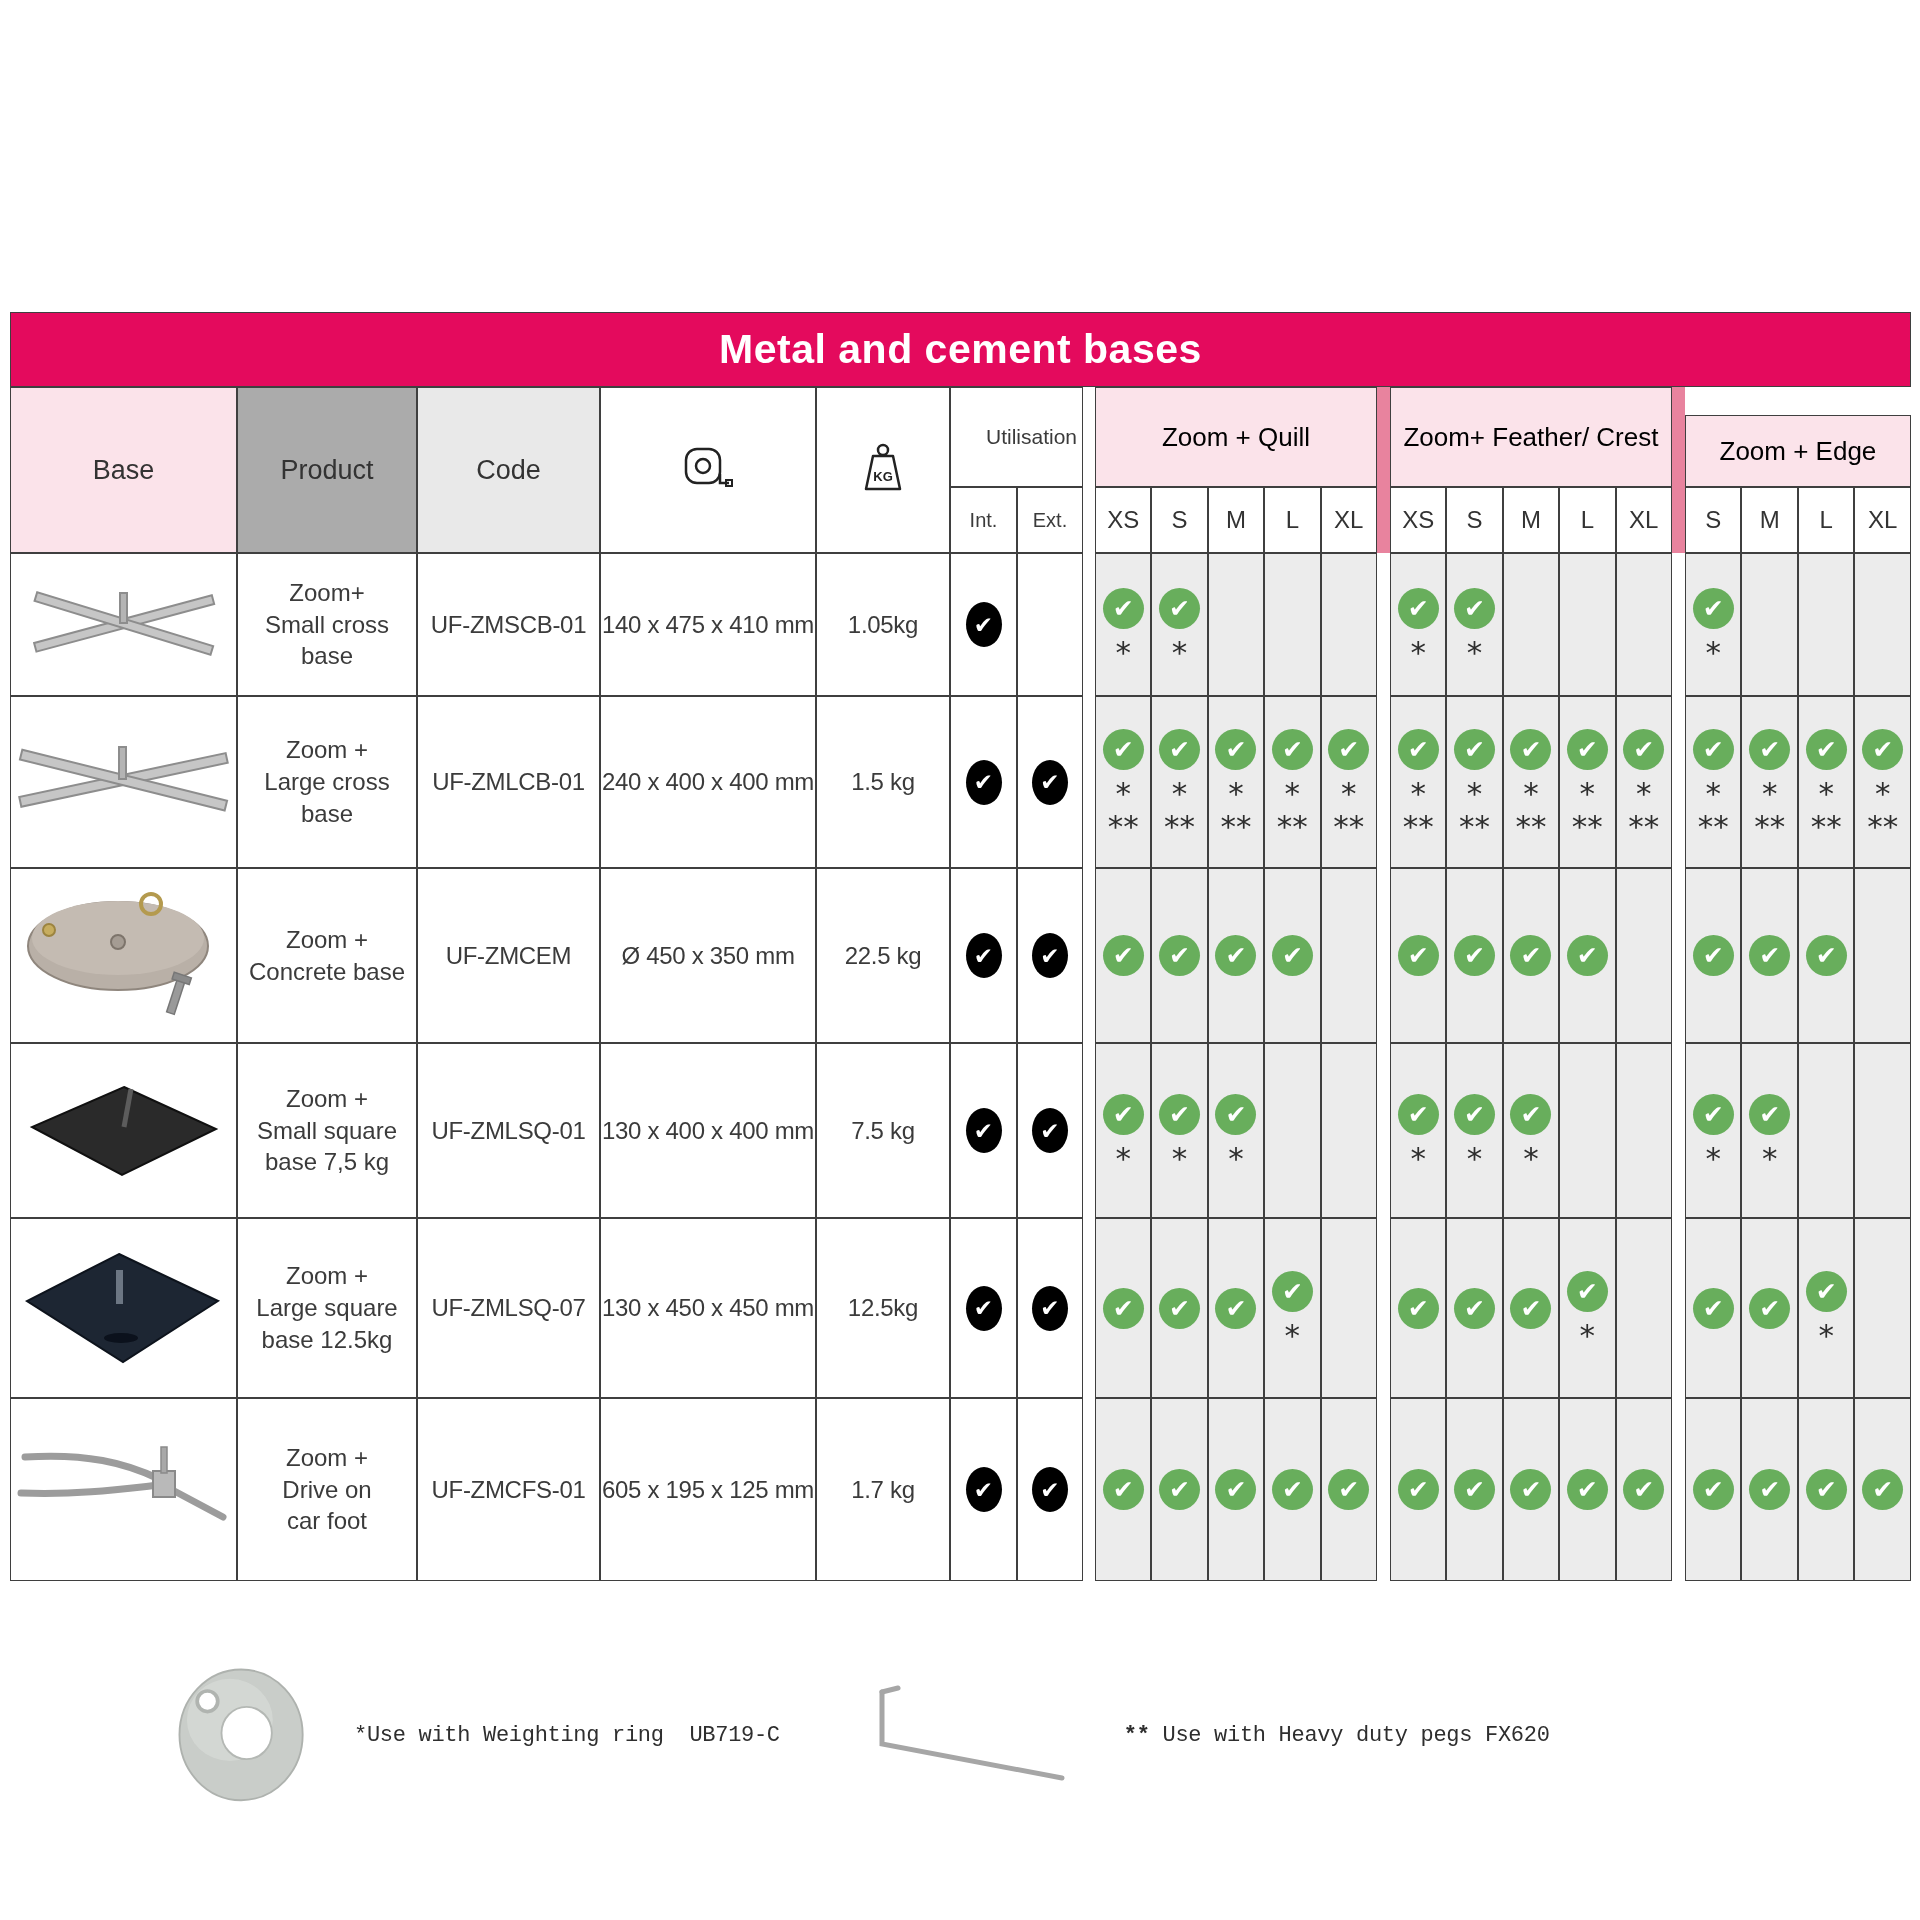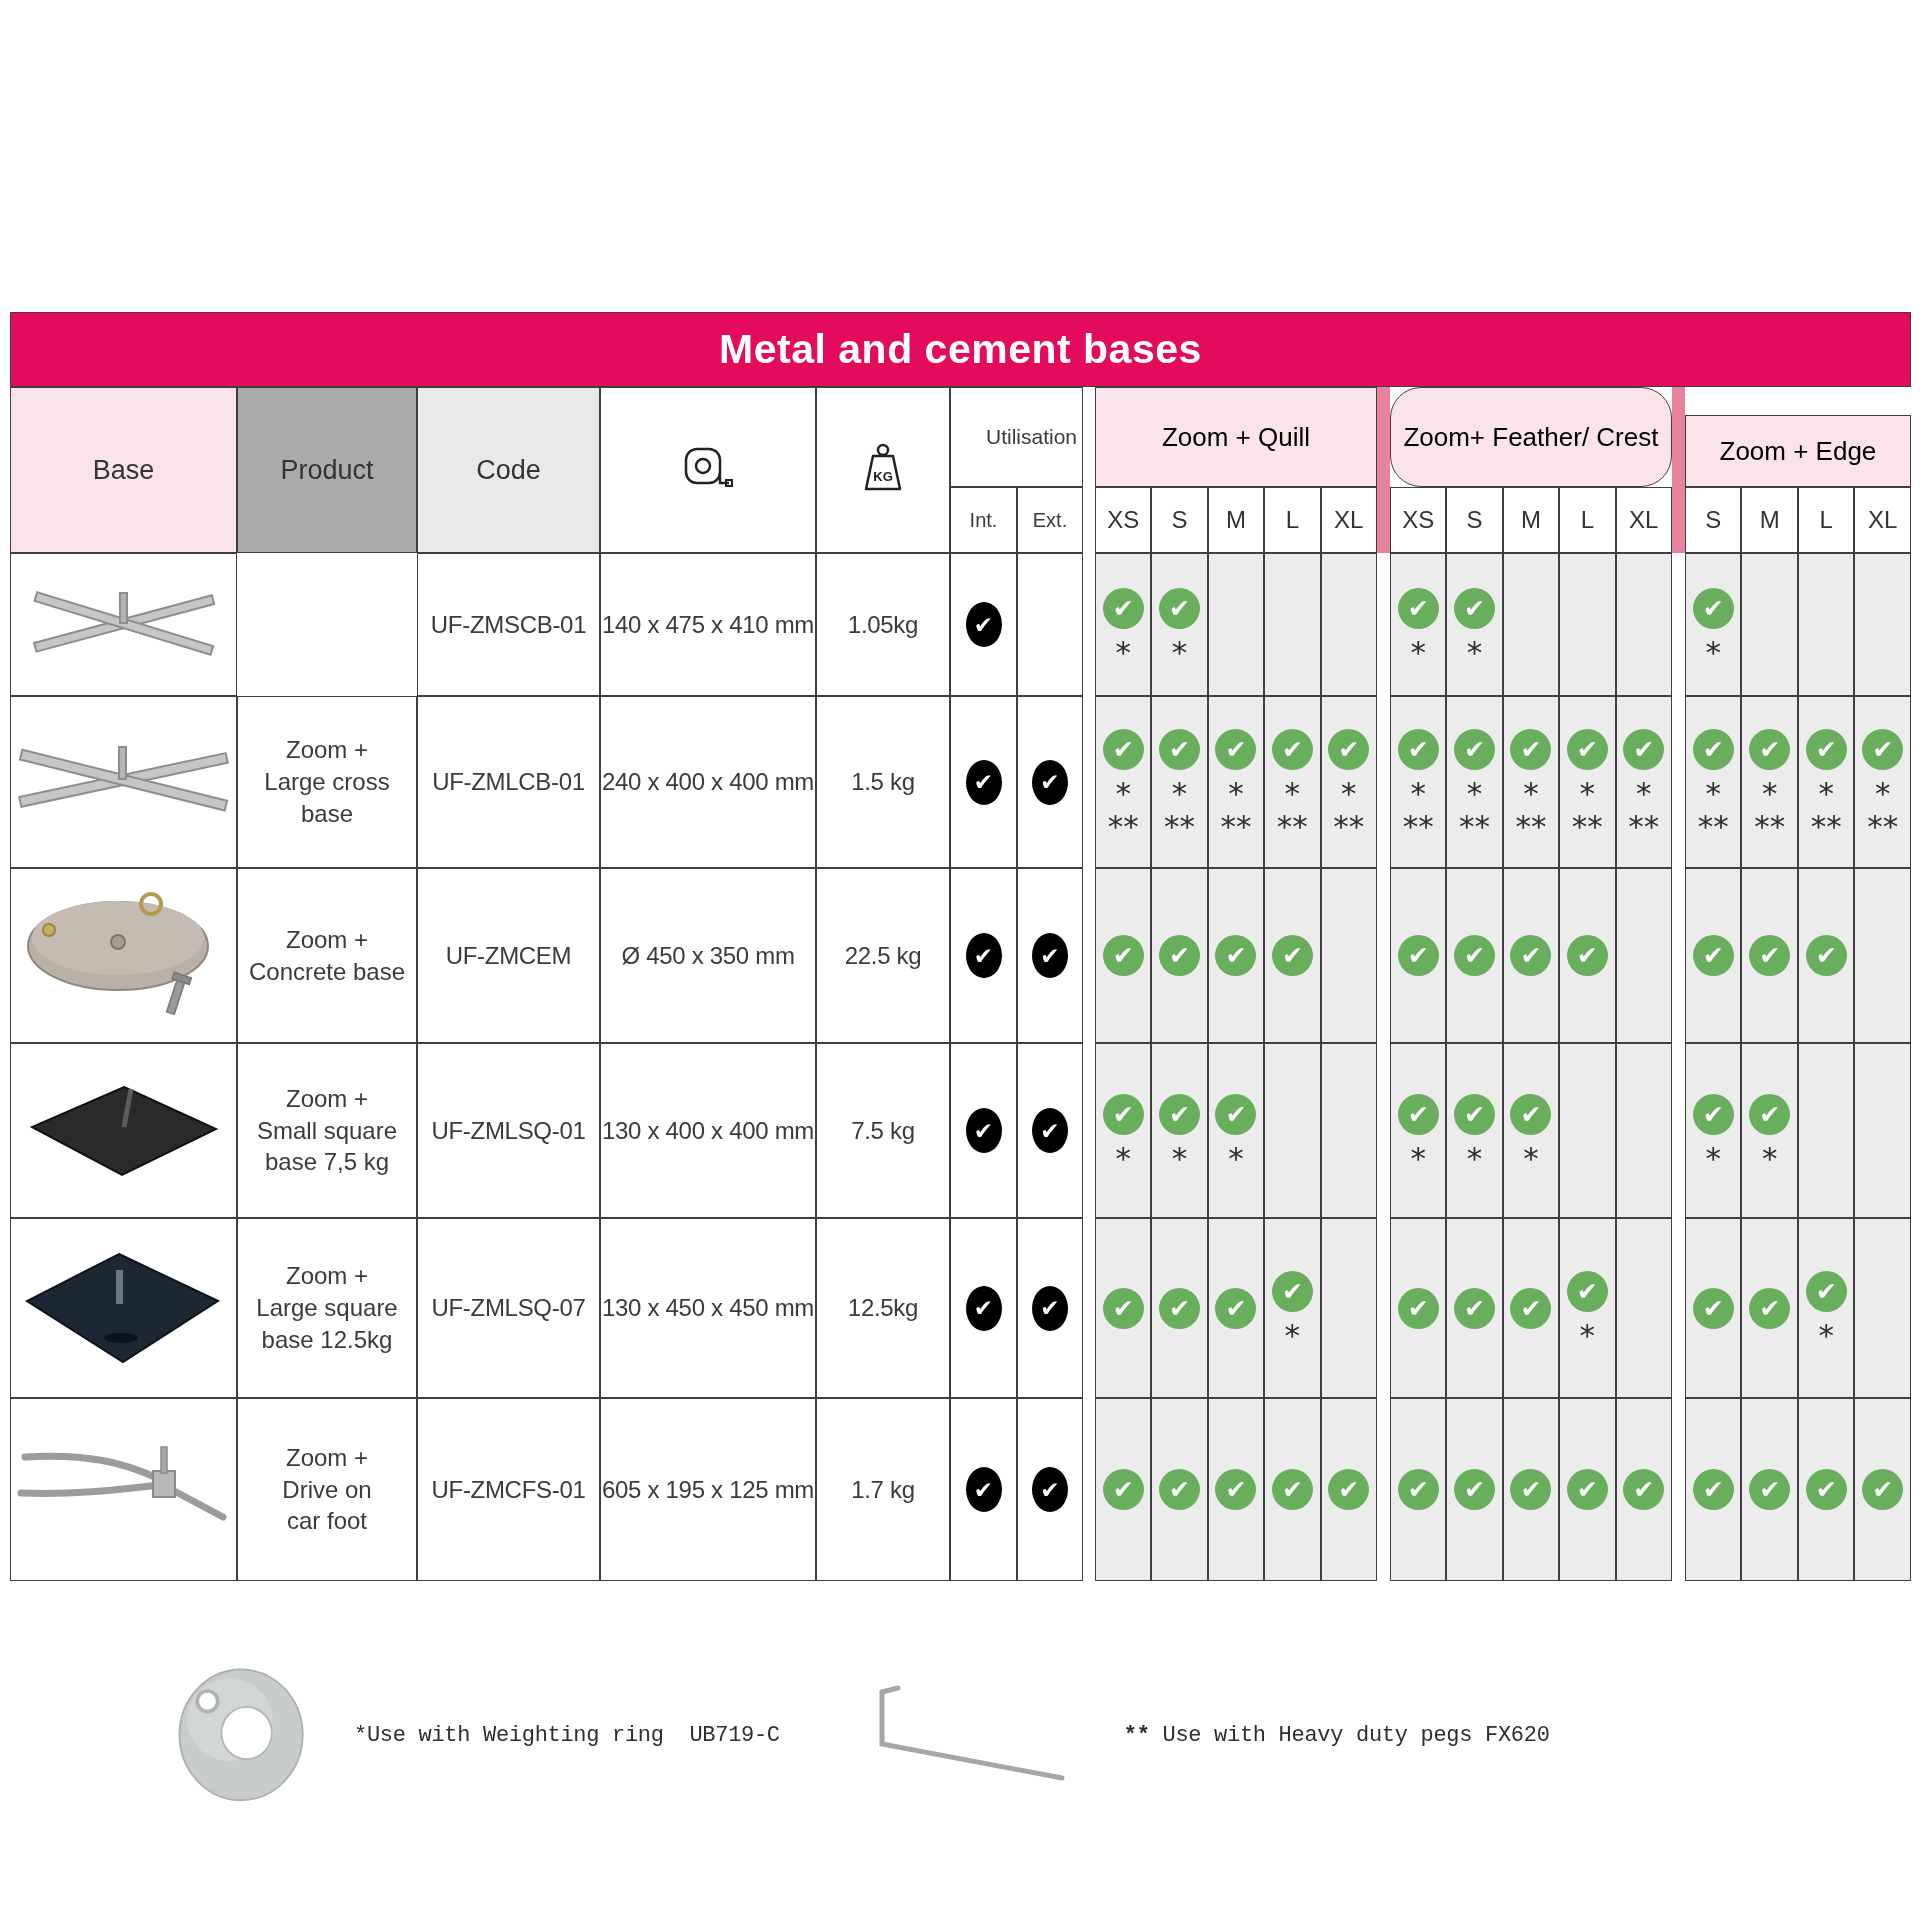--- a/index.html
+++ b/index.html
@@ -84,41 +84,43 @@
   <div class="cell util-label" style="grid-column:6 / span 2;grid-row:2;padding-left:30px;">Utilisation</div>
   <div class="cell ie-label" style="grid-column:6;grid-row:3;">Int.</div>
   <div class="cell ie-label" style="grid-column:7;grid-row:3;">Ext.</div>
 <div class="cell group-hdr bg-pink" style="grid-area: 2 / 9 / span 1 / span 5;">Zoom + Quill</div>
     <div class="cell size-hdr" style="grid-area: 3 / 9 / span 1 / span 1;">XS</div>
     <div class="cell size-hdr" style="grid-area: 3 / 10 / span 1 / span 1;">S</div>
     <div class="cell size-hdr" style="grid-area: 3 / 11 / span 1 / span 1;">M</div>
     <div class="cell size-hdr" style="grid-area: 3 / 12 / span 1 / span 1;">L</div>
     <div class="cell size-hdr" style="grid-area: 3 / 13 / span 1 / span 1;">XL</div>
     <div class="sep" style="grid-area: 2 / 14 / span 2 / span 1;"></div>
-    <div class="cell group-hdr bg-pink" style="grid-area: 2 / 15 / span 1 / span 5; border-radius: 31px;">Zoom+ Feather/ Crest</div>
+    <div class="cell group-hdr bg-pink" style="grid-area: 2 / 15 / span 1 / span 5;">Zoom+ Feather/ Crest</div>
     <div class="cell size-hdr" style="grid-area: 3 / 15 / span 1 / span 1;">XS</div>
     <div class="cell size-hdr" style="grid-area: 3 / 16 / span 1 / span 1;">S</div>
     <div class="cell size-hdr" style="grid-area: 3 / 17 / span 1 / span 1;">M</div>
     <div class="cell size-hdr" style="grid-area: 3 / 18 / span 1 / span 1;">L</div>
     <div class="cell size-hdr" style="grid-area: 3 / 19 / span 1 / span 1;">XL</div>
     <div class="sep" style="grid-area: 2 / 20 / span 2 / span 1;"></div>
     <div class="cell group-hdr bg-pink" style="grid-area: 2 / 21 / span 1 / span 4; margin-top: 28px;">Zoom + Edge</div>
     <div class="cell size-hdr" style="grid-area: 3 / 21 / span 1 / span 1;">S</div>
     <div class="cell size-hdr" style="grid-area: 3 / 22 / span 1 / span 1;">M</div>
     <div class="cell size-hdr" style="grid-area: 3 / 23 / span 1 / span 1;">L</div>
     <div class="cell size-hdr" style="grid-area: 3 / 24 / span 1 / span 1;">XL</div>
     <div class="cell" style="grid-area: 4 / 1 / span 1 / span 1;">
       <div class=""><svg width="200" height="120" viewBox="0 0 200 120">
           <g fill="#c6c6c6" stroke="#8d8d8d" stroke-width="2">
             <rect x="8" y="56" width="184" height="9" transform="rotate(-15 100 60)"></rect>
             <rect x="8" y="56" width="184" height="9" transform="rotate(17 100 60)"></rect>
             <rect x="96" y="30" width="7" height="30" fill="#b4b4b4"></rect>
           </g>
         </svg></div>
     </div>
+    <div class="cell product-cell" style="grid-area: 4 / 2 / span 1 / span 1;">Zoom+
+Small cross base</div>
     <div class="cell code-cell" style="grid-area: 4 / 3 / span 1 / span 1;">UF-ZMSCB-01</div>
     <div class="cell dims-cell" style="grid-area: 4 / 4 / span 1 / span 1;">140 x 475 x 410 mm</div>
     <div class="cell weight-cell" style="grid-area: 4 / 5 / span 1 / span 1;">1.05kg</div>
     <div class="cell" style="grid-area: 4 / 6 / span 1 / span 1;">
       <div class="chk black">✔</div>
     </div>
     <div class="cell" style="grid-area: 4 / 7 / span 1 / span 1;"></div>
     <div class="cell bg-data mark-cell" style="grid-area: 4 / 9 / span 1 / span 1;">
       <div class="chk">✔</div>
       <div class="note">*</div>

